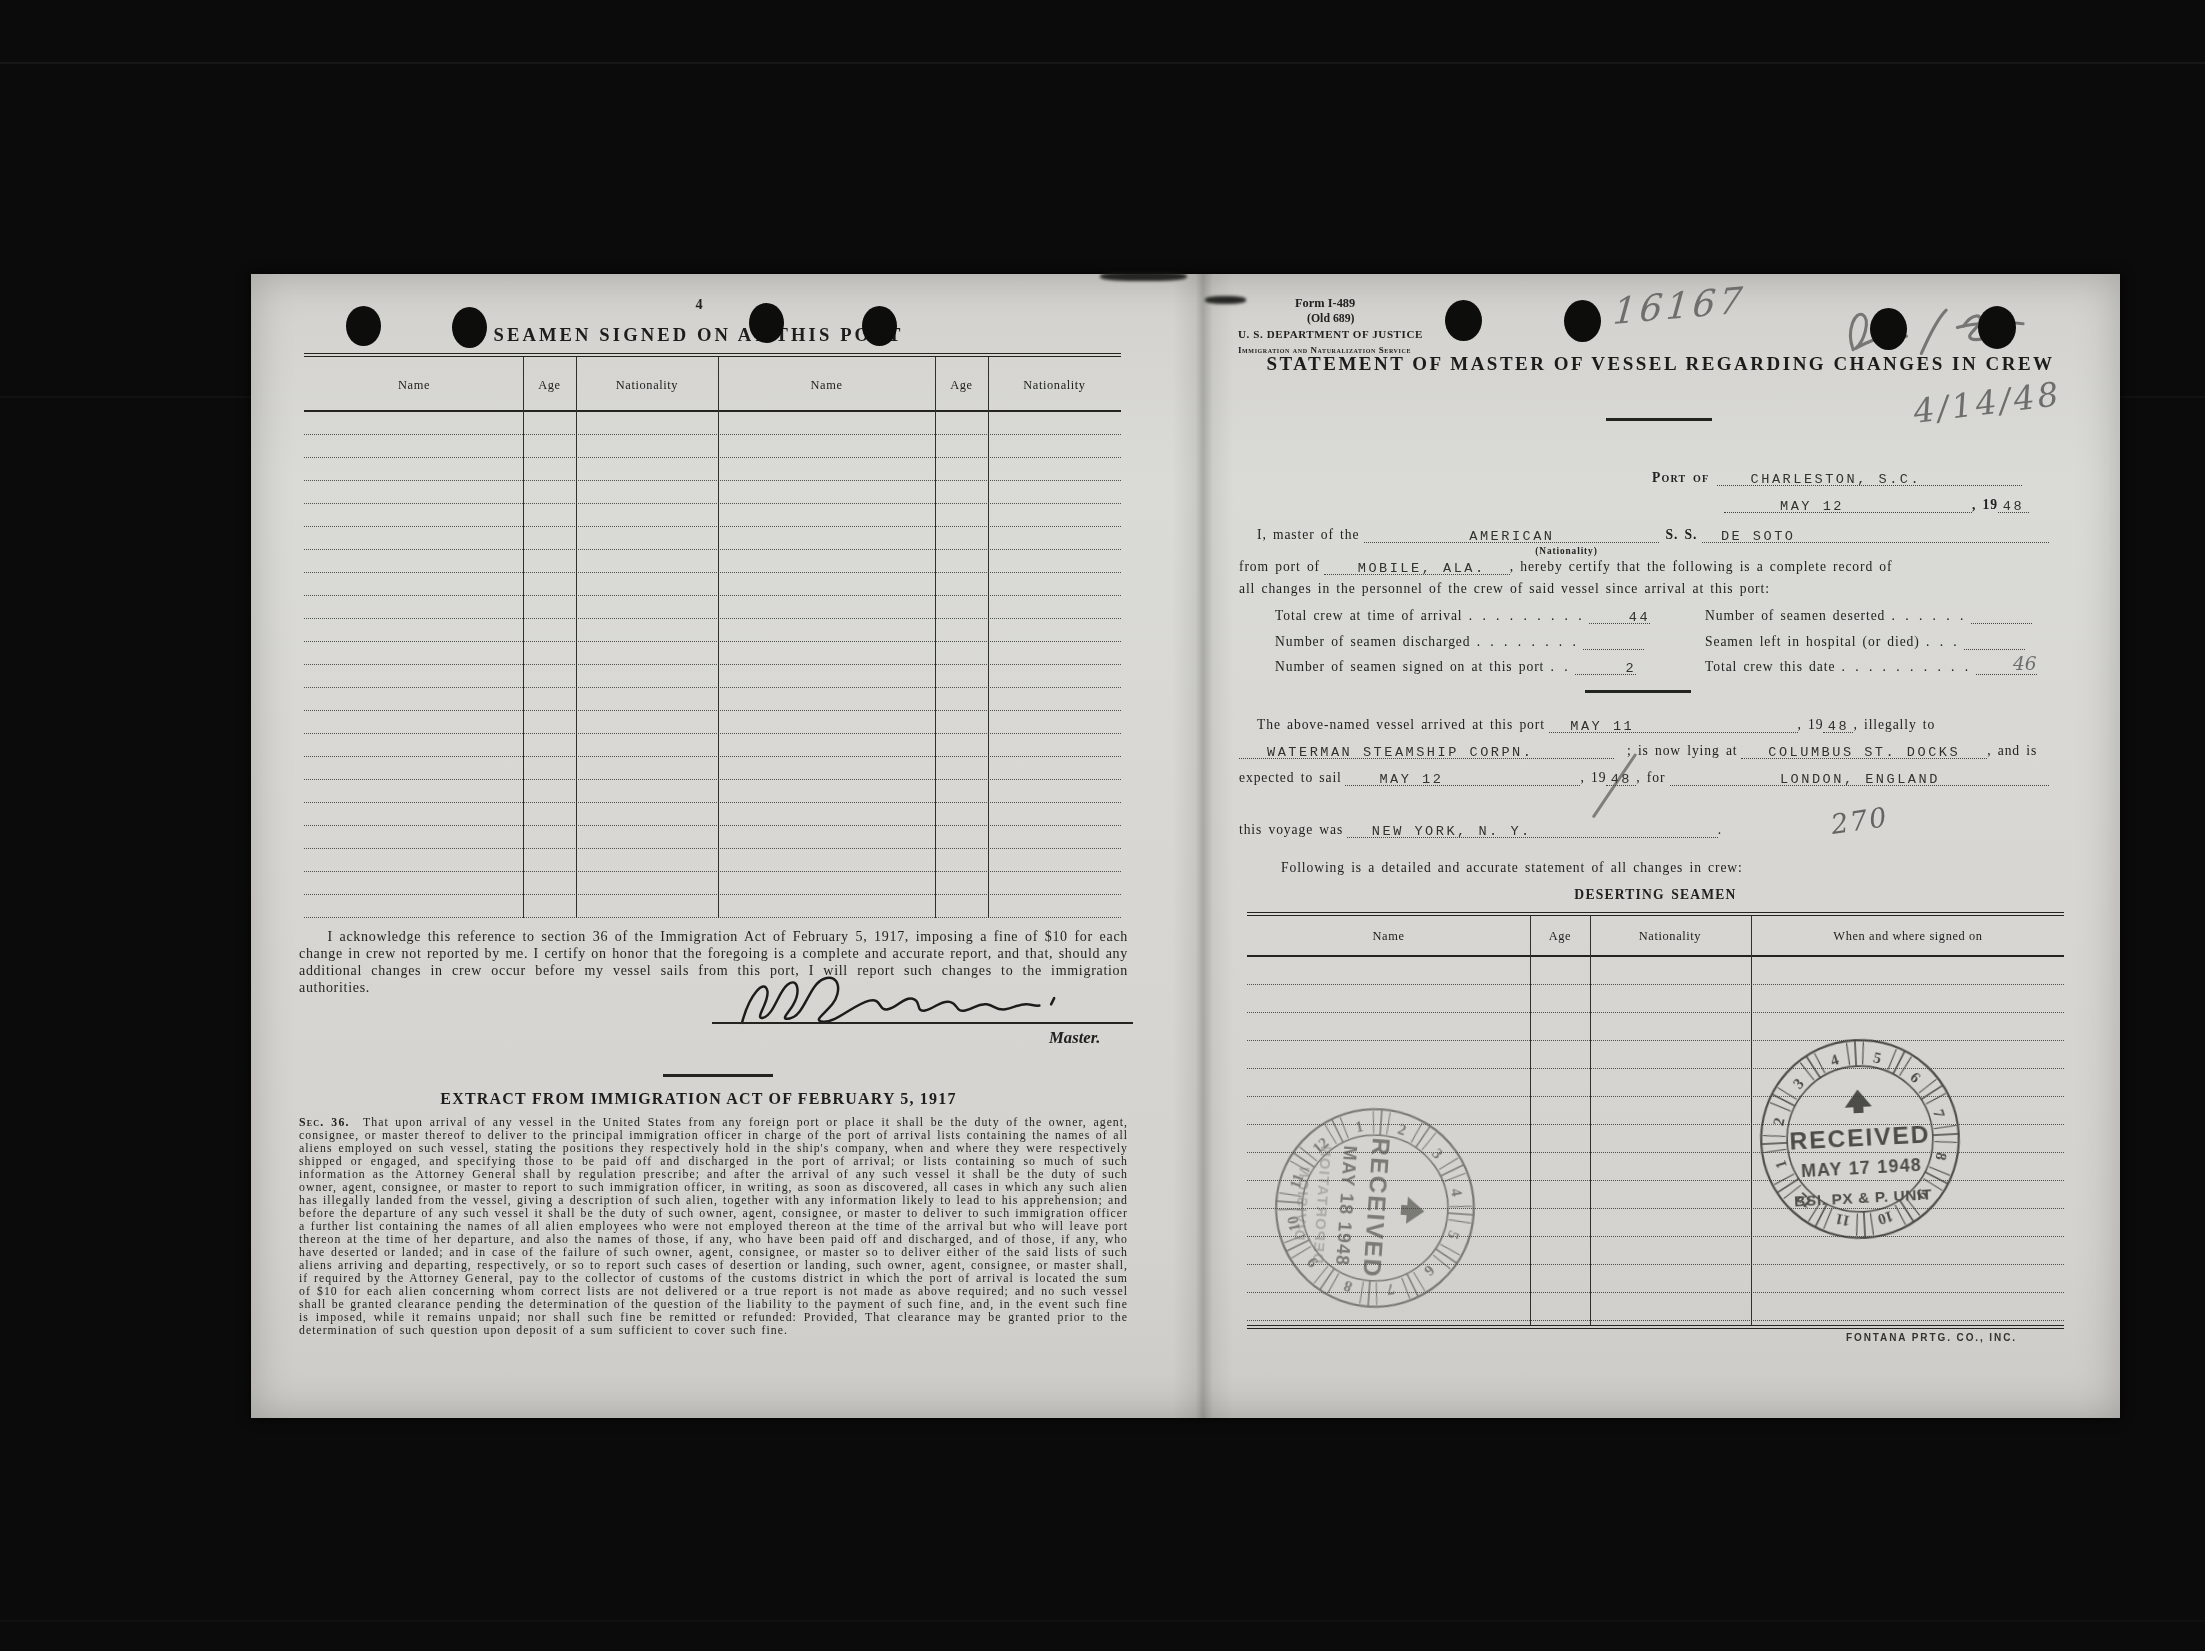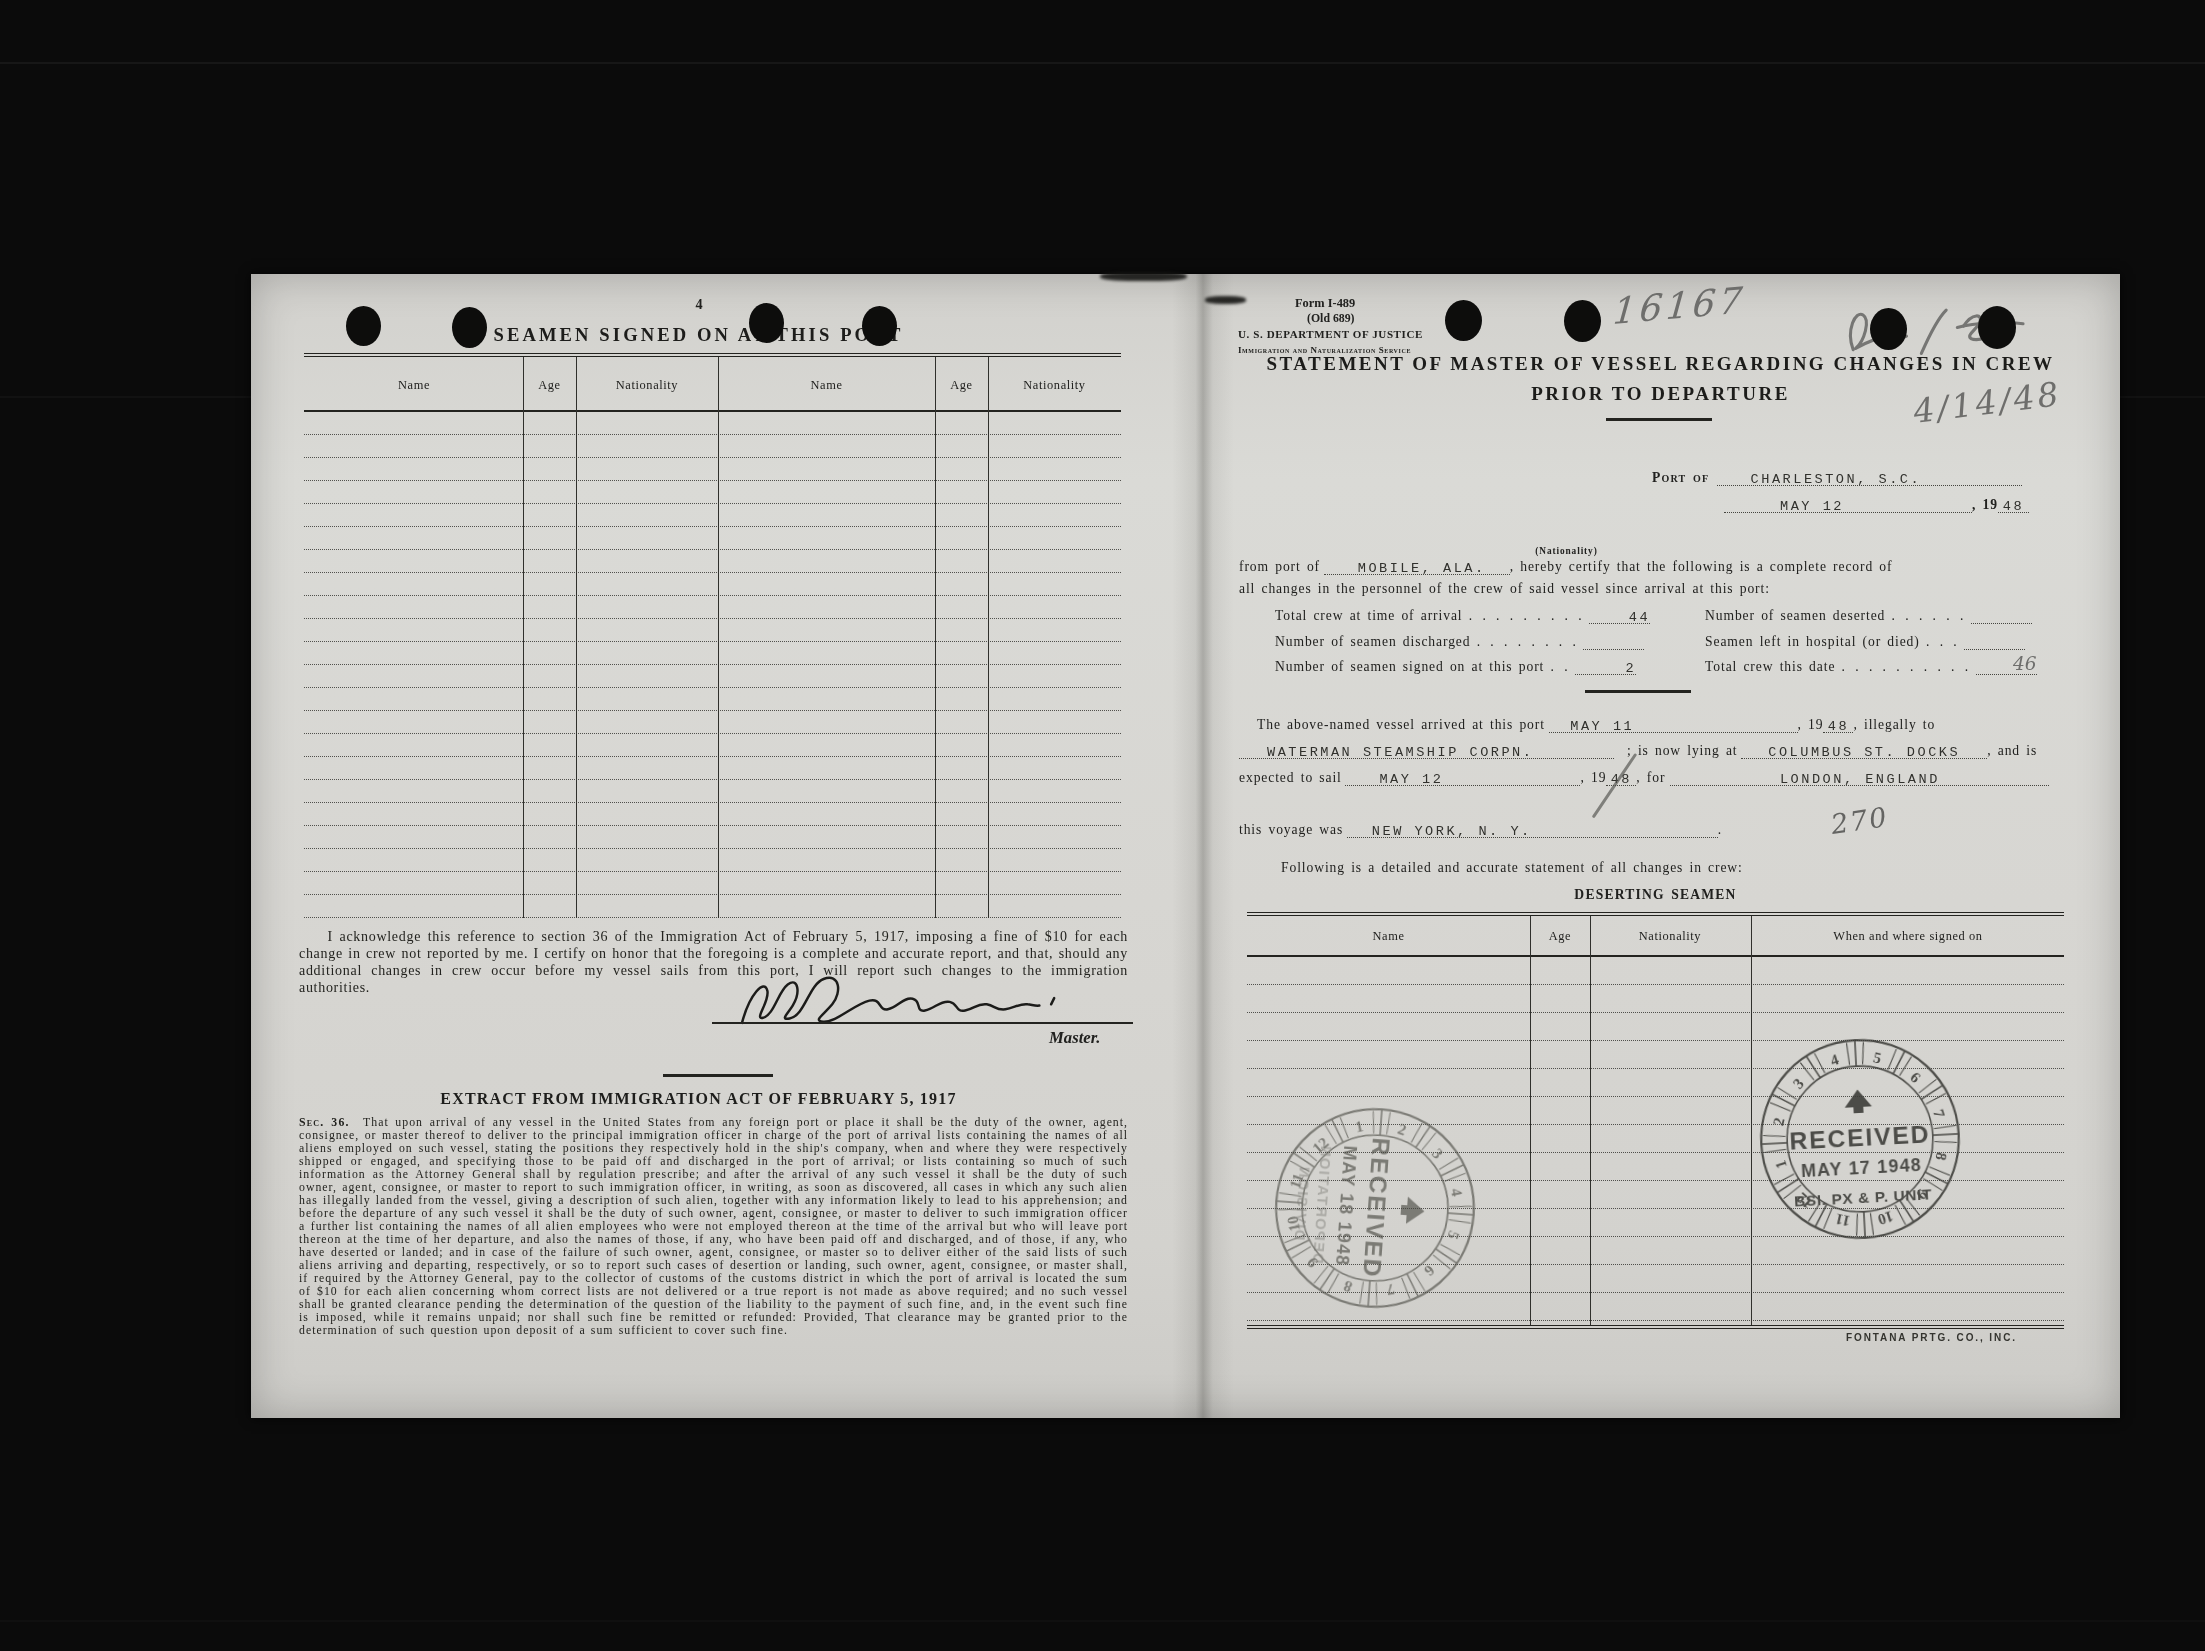--- a/index.html
+++ b/index.html
@@ -142,39 +142,48 @@
       <path class="pencil-scrawl" stroke-width="5" d="M186,36 C216,28 262,26 292,30"></path>
     </svg>
     <div class="pencil abs" style="left:712px;top:109px;font-size:33px;letter-spacing:3.1px;transform:rotate(-7deg)">4/14/48</div>
 
     <div class="hole" style="left:244px;top:26px;width:37px;height:41px"></div>
     <div class="hole" style="left:363px;top:26px;width:37px;height:42px"></div>
     <div class="hole" style="left:669px;top:34px;width:37px;height:42px"></div>
     <div class="hole" style="left:777px;top:32px;width:38px;height:43px"></div>
 
     <div class="rp-title" style="top:79px">STATEMENT OF MASTER OF VESSEL REGARDING CHANGES IN CREW</div>
-    <div class="rp-title" style="top:109px">PRIOR TO DEPARTURE</div>
     <div class="rule" style="left:405px;top:144px;width:106px;height:2.5px"></div>
 
     <div class="line-row" style="left:451px;top:191px;width:421px">
       <span class="print bold" style="font-variant:small-caps;letter-spacing:1.2px">Port of</span>
       <span class="fill left" style="width:305px;margin-left:7.4px;padding-left:34px">
         <span class="typed">CHARLESTON, S.C.</span>
       </span>
     </div>
     <div class="line-row" style="left:523px;top:218px;width:384px">
       <span class="fill left" style="width:248px;padding-left:56px">
         <span class="typed">MAY 12</span>
       </span>
       <span class="print bold">, 19</span>
       <span class="fill" style="width:31px">
         <span class="typed">48</span>
       </span>
     </div>
 
+    <div class="line-row" style="left:56px;top:248px;width:863px">
+      <span class="print">I, master of the</span>
+      <span class="fill" style="width:295px;margin-left:5px">
+        <span class="typed">AMERICAN</span>
+      </span>
+      <span class="print bold" style="margin-left:6.2px">S. S.</span>
+      <span class="fill left" style="width:347px;margin-left:5px;padding-left:18.6px">
+        <span class="typed">DE SOTO</span>
+      </span>
+    </div>
     <div class="abs ctr print bold" style="left:291px;top:272px;width:149px;font-size:9.3px">(Nationality)</div>
 
     <div class="line-row" style="left:38px;top:280px;width:867px">
       <span class="print">from port of</span>
       <span class="fill left" style="width:186px;margin-left:3.7px;padding-left:34px">
         <span class="typed">MOBILE, ALA.</span>
       </span>
       <span class="print">, hereby certify that the following is a complete record of</span>
     </div>
     <div class="abs print" style="left:38px;top:307px">all changes in the personnel of the crew of said vessel since arrival at this port:</div>

